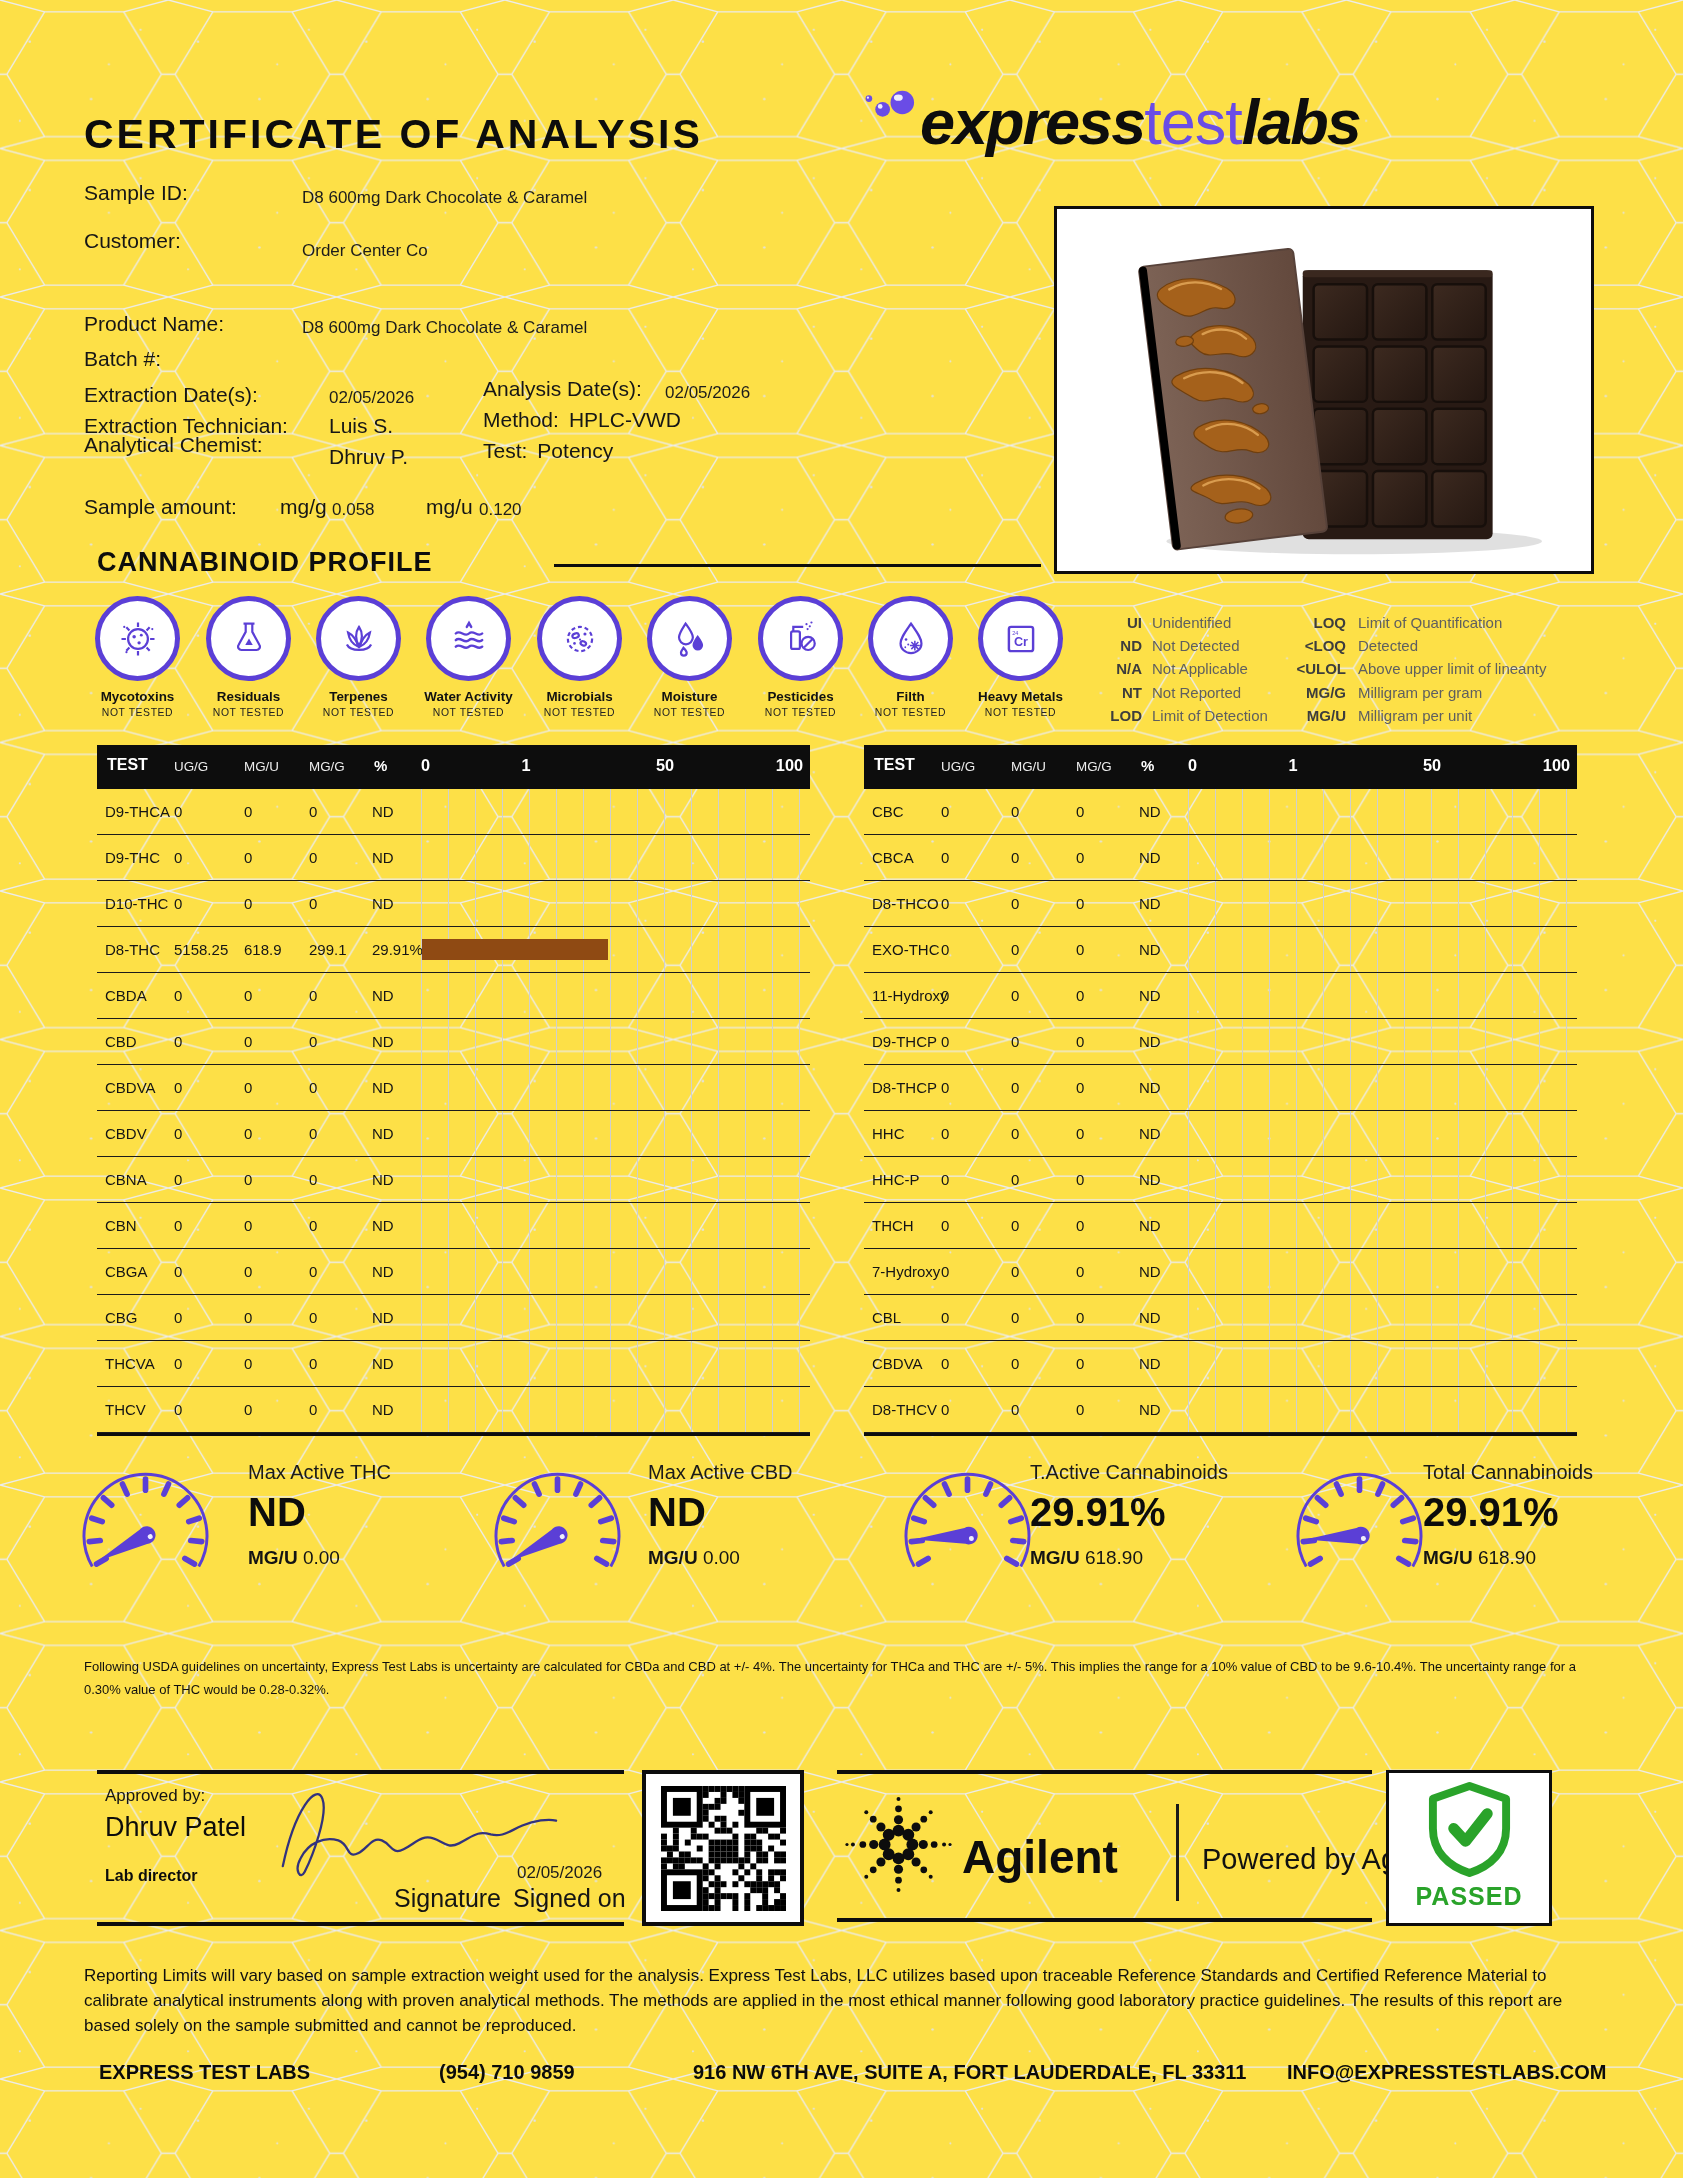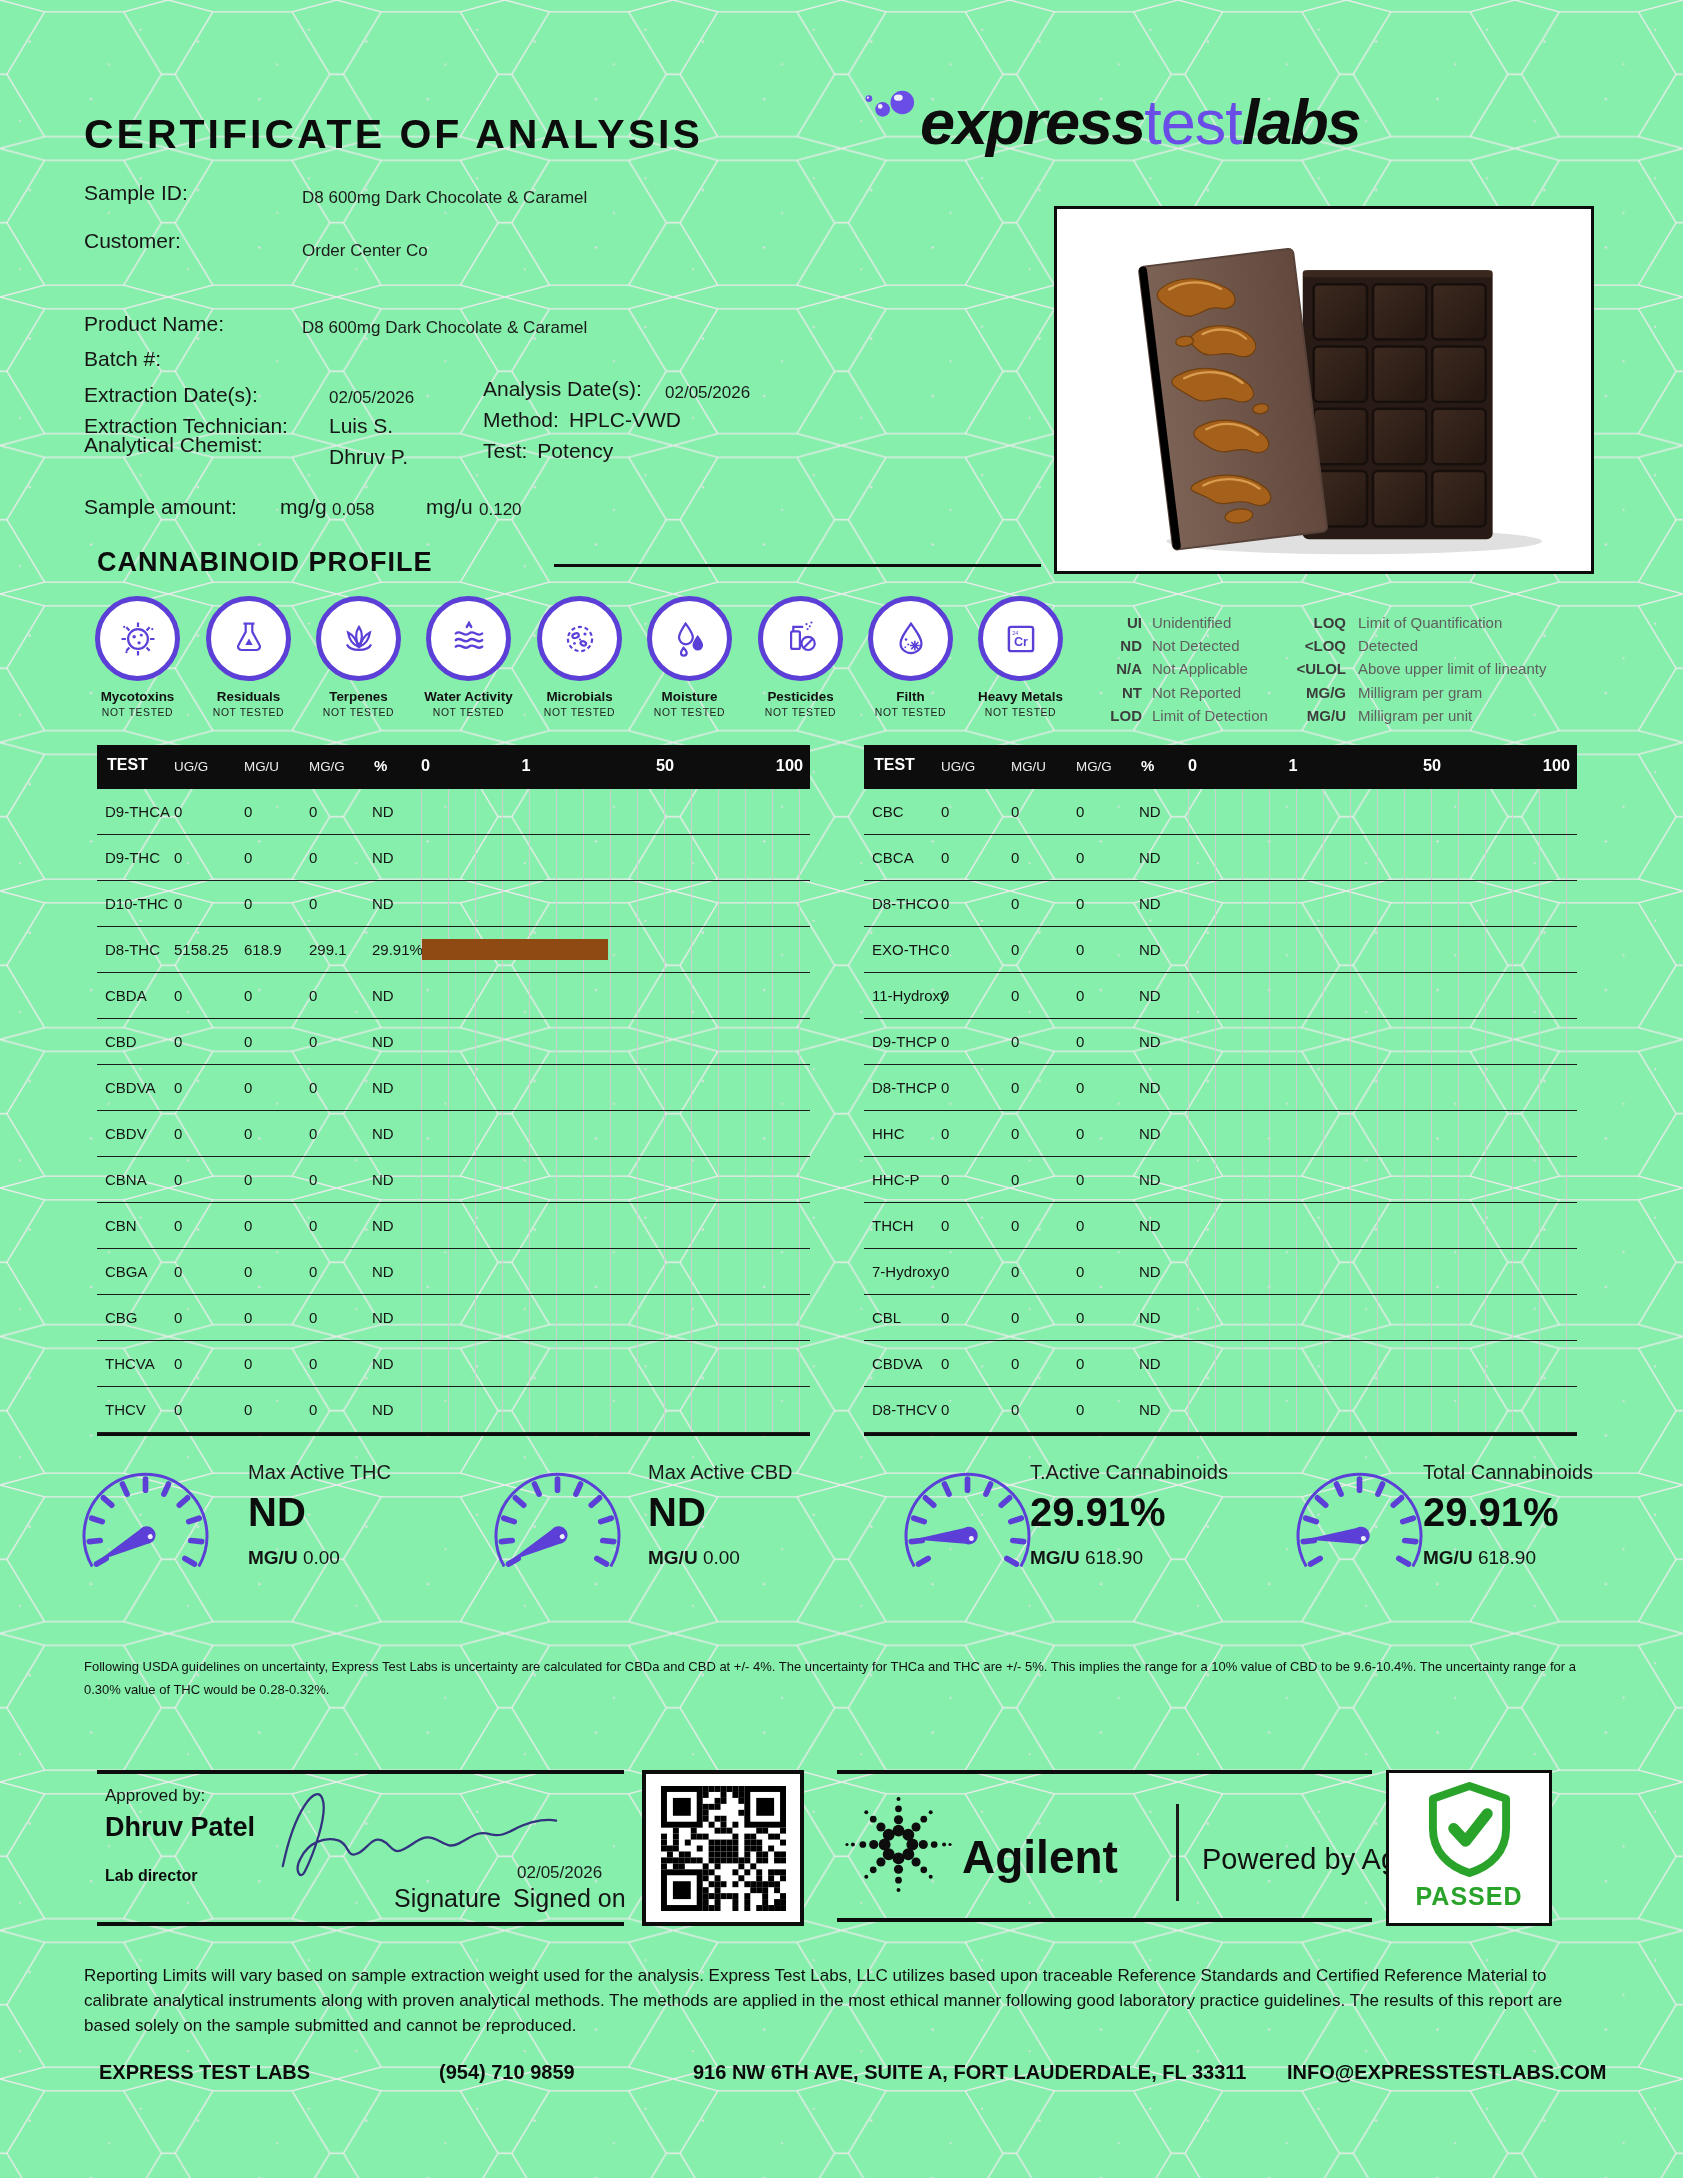--- a/index.html
+++ b/index.html
@@ -1,16 +1,16 @@
 <!DOCTYPE html>
 <html><head>
 <meta charset="utf-8">
 <style>
   html,body{margin:0;padding:0;background:#ffffff;}
-  .sheet{position:relative;width:1683px;height:2178px;background:#86efac;overflow:hidden;
+  .sheet{position:relative;width:1683px;height:2178px;background:#fde047;overflow:hidden;
          font-family:"Liberation Sans",sans-serif;color:#141414;}
   .bg{position:absolute;left:0;top:0;z-index:0;}
   .layer{position:absolute;z-index:1;}
   .abs{position:absolute;}
   
   .doc-title{font-size:41px;font-weight:800;letter-spacing:3px;color:#0c0c0c;white-space:nowrap;}
   .logo{display:flex;align-items:flex-end;white-space:nowrap;}
   .logo .ex{font-size:63px;font-weight:800;font-style:italic;color:#0d0d0d;letter-spacing:-2px;}
   .logo .te{font-size:63px;font-weight:300;color:#6a4ce6;letter-spacing:-1px;}
   .logo .la{font-size:63px;font-weight:800;font-style:italic;color:#0d0d0d;letter-spacing:-2px;}
@@ -46,21 +46,21 @@
   .bar{position:absolute;left:325px;top:12px;height:21px;}
   
   .g-label{font-size:20px;color:#1a1a1a;white-space:nowrap;}
   .g-value{font-size:40px;font-weight:800;color:#0c0c0c;margin-top:6px;white-space:nowrap;}
   .g-unit{margin-top:12px;font-size:19px;white-space:nowrap;}
   .g-unit b{font-weight:800;}
   .note{font-size:13px;line-height:23px;color:#101010;margin-top:12px;}
   
   .rule{position:absolute;height:4px;background:#0d0d0d;}
   .ap-small{font-size:17px;color:#141414;white-space:nowrap;}
-  .ap-name{font-size:27px;font-weight:700;color:#0c0c0c;white-space:nowrap;}
+  .ap-name{font-size:27px;font-weight:400;color:#0c0c0c;white-space:nowrap;}
   .ap-title{font-size:16px;font-weight:bold;color:#0c0c0c;white-space:nowrap;}
   .ap-cap{font-size:25px;color:#141414;white-space:nowrap;}
   .qr-box{position:absolute;border:4px solid #0d0d0d;background:#fff;display:flex;align-items:center;justify-content:center;}
   .agilent-name{font-size:46px;font-weight:800;color:#0d0d0d;white-space:nowrap;}
   .powered{font-size:29px;color:#111;white-space:nowrap;}
   .passed-box{position:absolute;border:3px solid #0d0d0d;background:#fff;text-align:center;}
   .passed-label{font-size:25px;font-weight:800;letter-spacing:1px;color:#2aa32a;}
   .disclaimer{font-size:17px;line-height:25px;color:#101010;}
   .foot{font-size:20px;font-weight:bold;color:#0b0b0b;white-space:nowrap;}
 </style>

